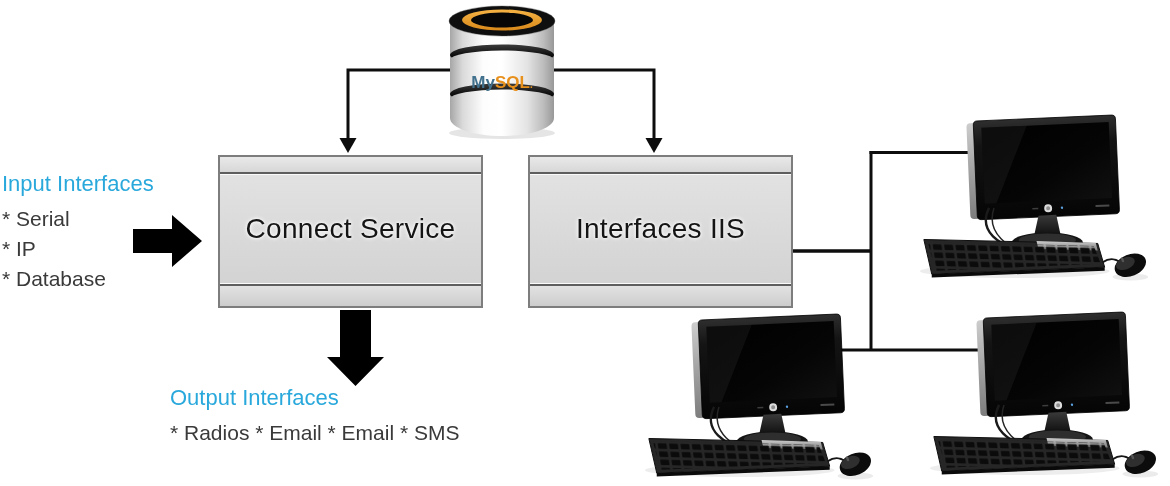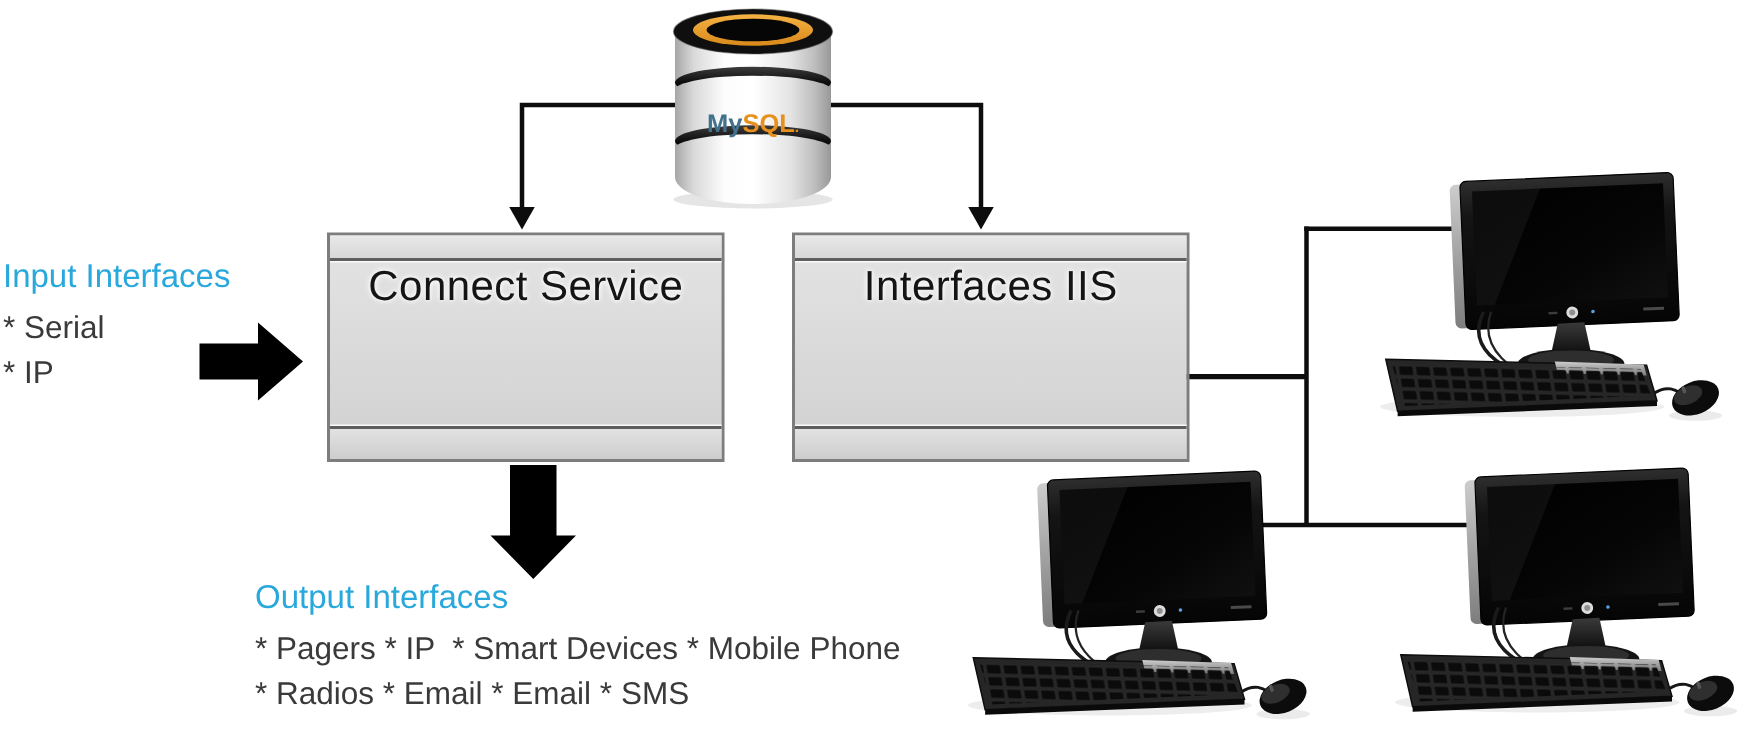--- a/index.html
+++ b/index.html
@@ -7,21 +7,21 @@
          font-family:"Liberation Sans",sans-serif;}
   .abs{position:absolute;}
 
   
   .node{position:absolute;width:265px;height:153px;box-sizing:border-box;
         background:linear-gradient(180deg,#e4e4e4,#d0d0d0);
         border:2px solid #7d7d7d;display:flex;flex-direction:column;}
   .node .strip{background:linear-gradient(180deg,#e9e9e9,#d7d7d7);}
   .node .strip.top{height:15px;border-bottom:2px solid #5e5e5e;}
   .node .strip.bottom{height:20px;border-top:2px solid #5e5e5e;background:linear-gradient(180deg,#e2e2e2,#cdcdcd);}
-  .node .main{flex:1;display:flex;justify-content:center;
+  .node .main{flex:1;display:flex;align-items:center;justify-content:center;
         border-top:1px solid #fafafa;border-bottom:1px solid #fafafa;
         font-size:28px;color:#151515;letter-spacing:.3px;
         text-shadow:0 0 5px #fff,0 0 3px #fff;}
 
   
   .txtblock{position:absolute;}
   .txt-heading{font-size:22px;font-weight:normal;color:#29a8dc;line-height:24px;margin-bottom:8px;}
   .txt-item{font-size:21px;color:#3a3a3a;line-height:30px;white-space:pre;}
 
   svg{display:block;}
@@ -173,21 +173,21 @@
       <use href="#ws"></use>
     </svg>
   <svg class="abs" style="left:922px;top:310px;width:247px;height:173px" viewBox="0 0 250 175">
       <use href="#ws"></use>
     </svg>
 
   <div class="txtblock" style="left:2px;top:172px">
     <div class="txt-heading">Input Interfaces</div>
     <div class="txt-item">* Serial</div>
     <div class="txt-item">* IP</div>
+    <div class="txt-item">* Database</div>
   </div>
 
   <div class="txtblock" style="left:170px;top:386px">
     <div class="txt-heading">Output Interfaces</div>
-    <div class="txt-item">* Pagers * IP  * Smart Devices * Mobile Phone</div>
     <div class="txt-item">* Radios * Email * Email * SMS</div>
   </div>
 
 </div>
 
 </body></html>

